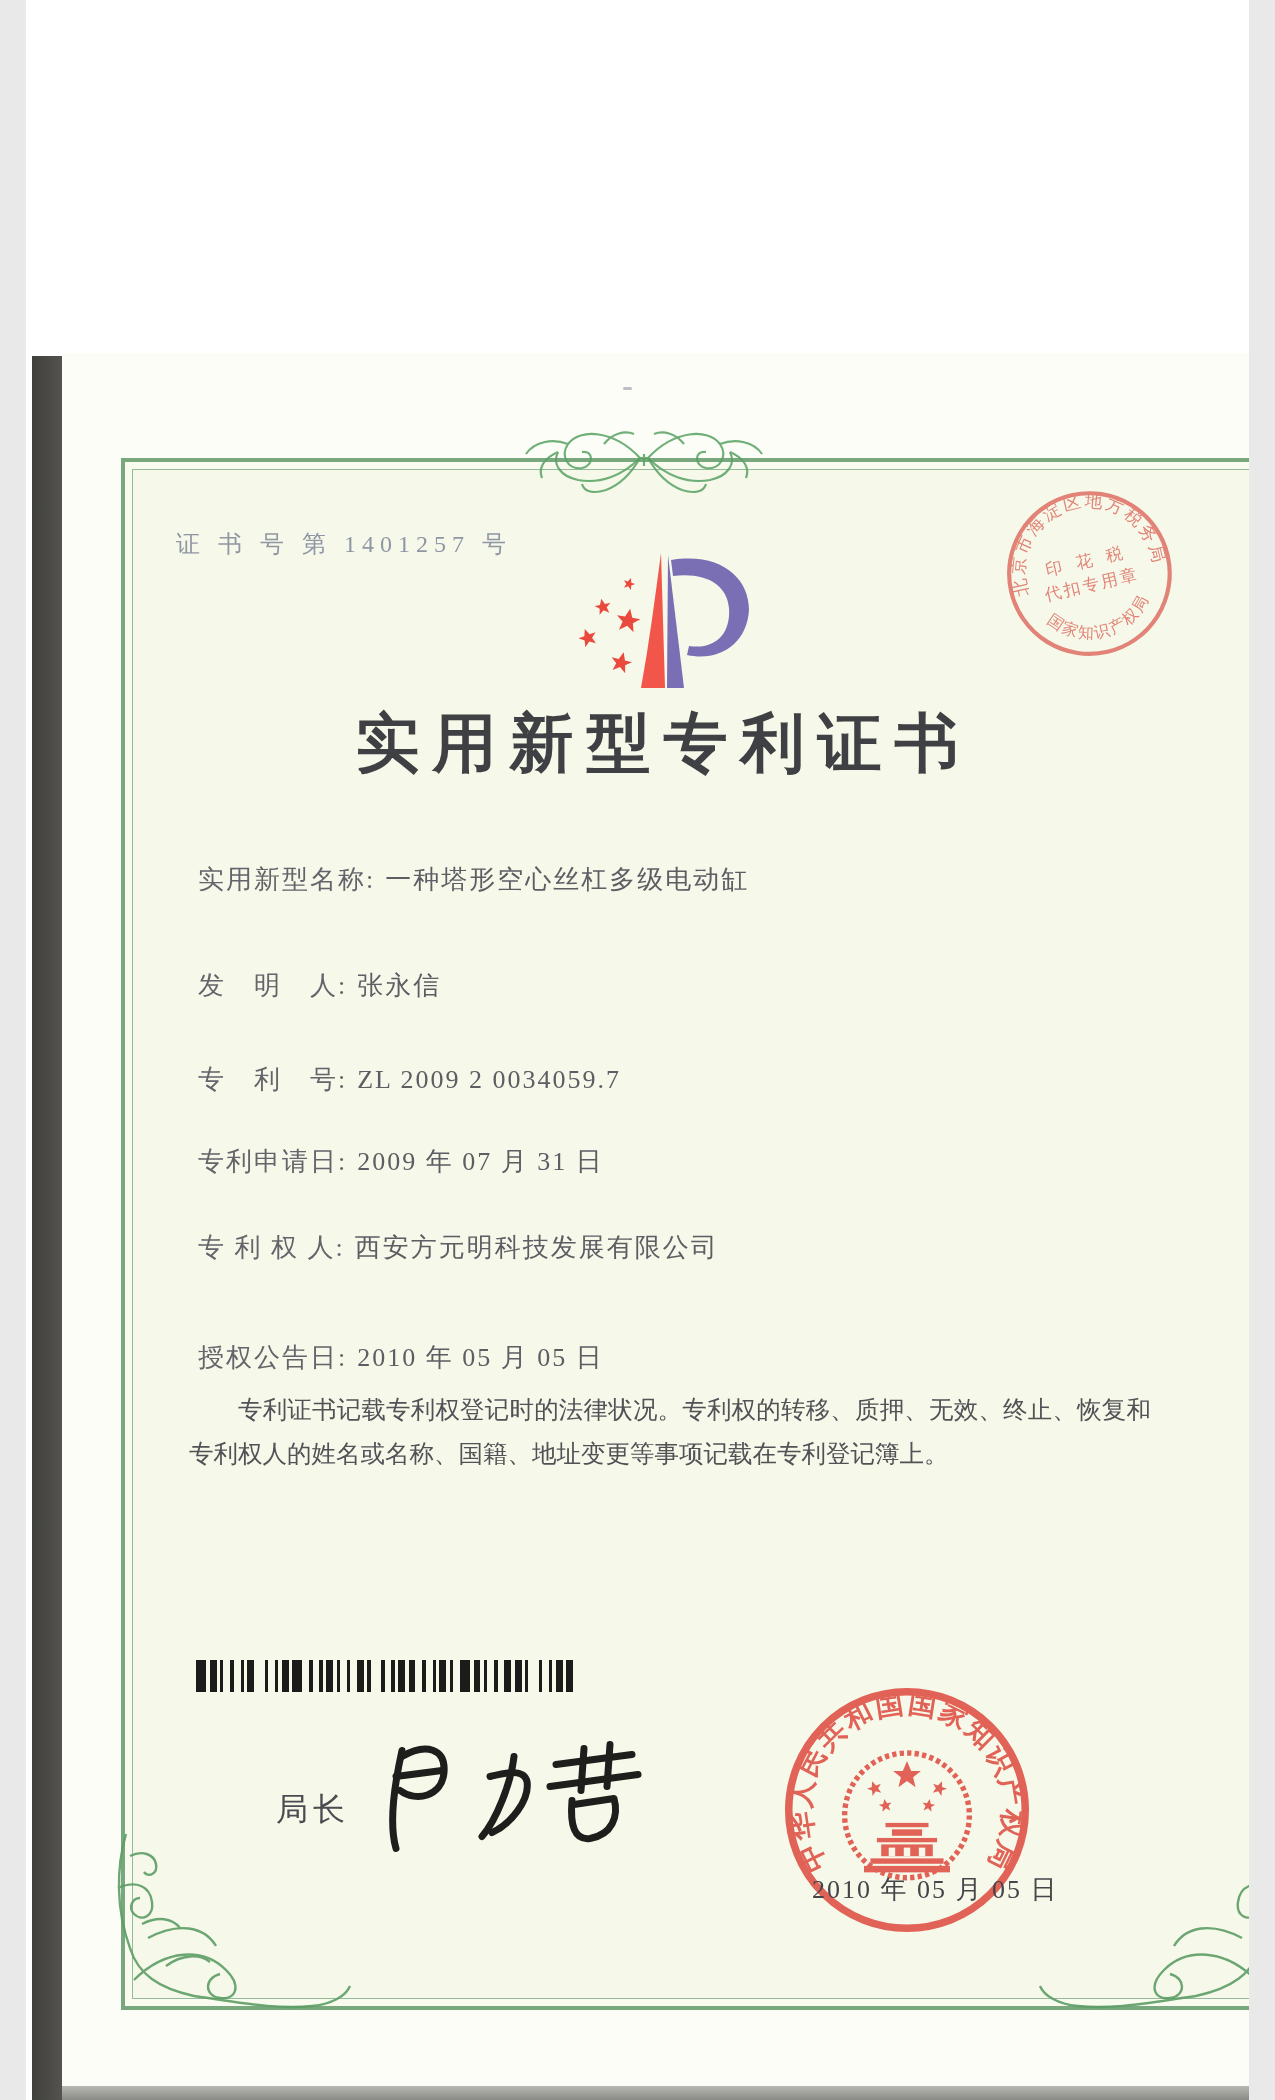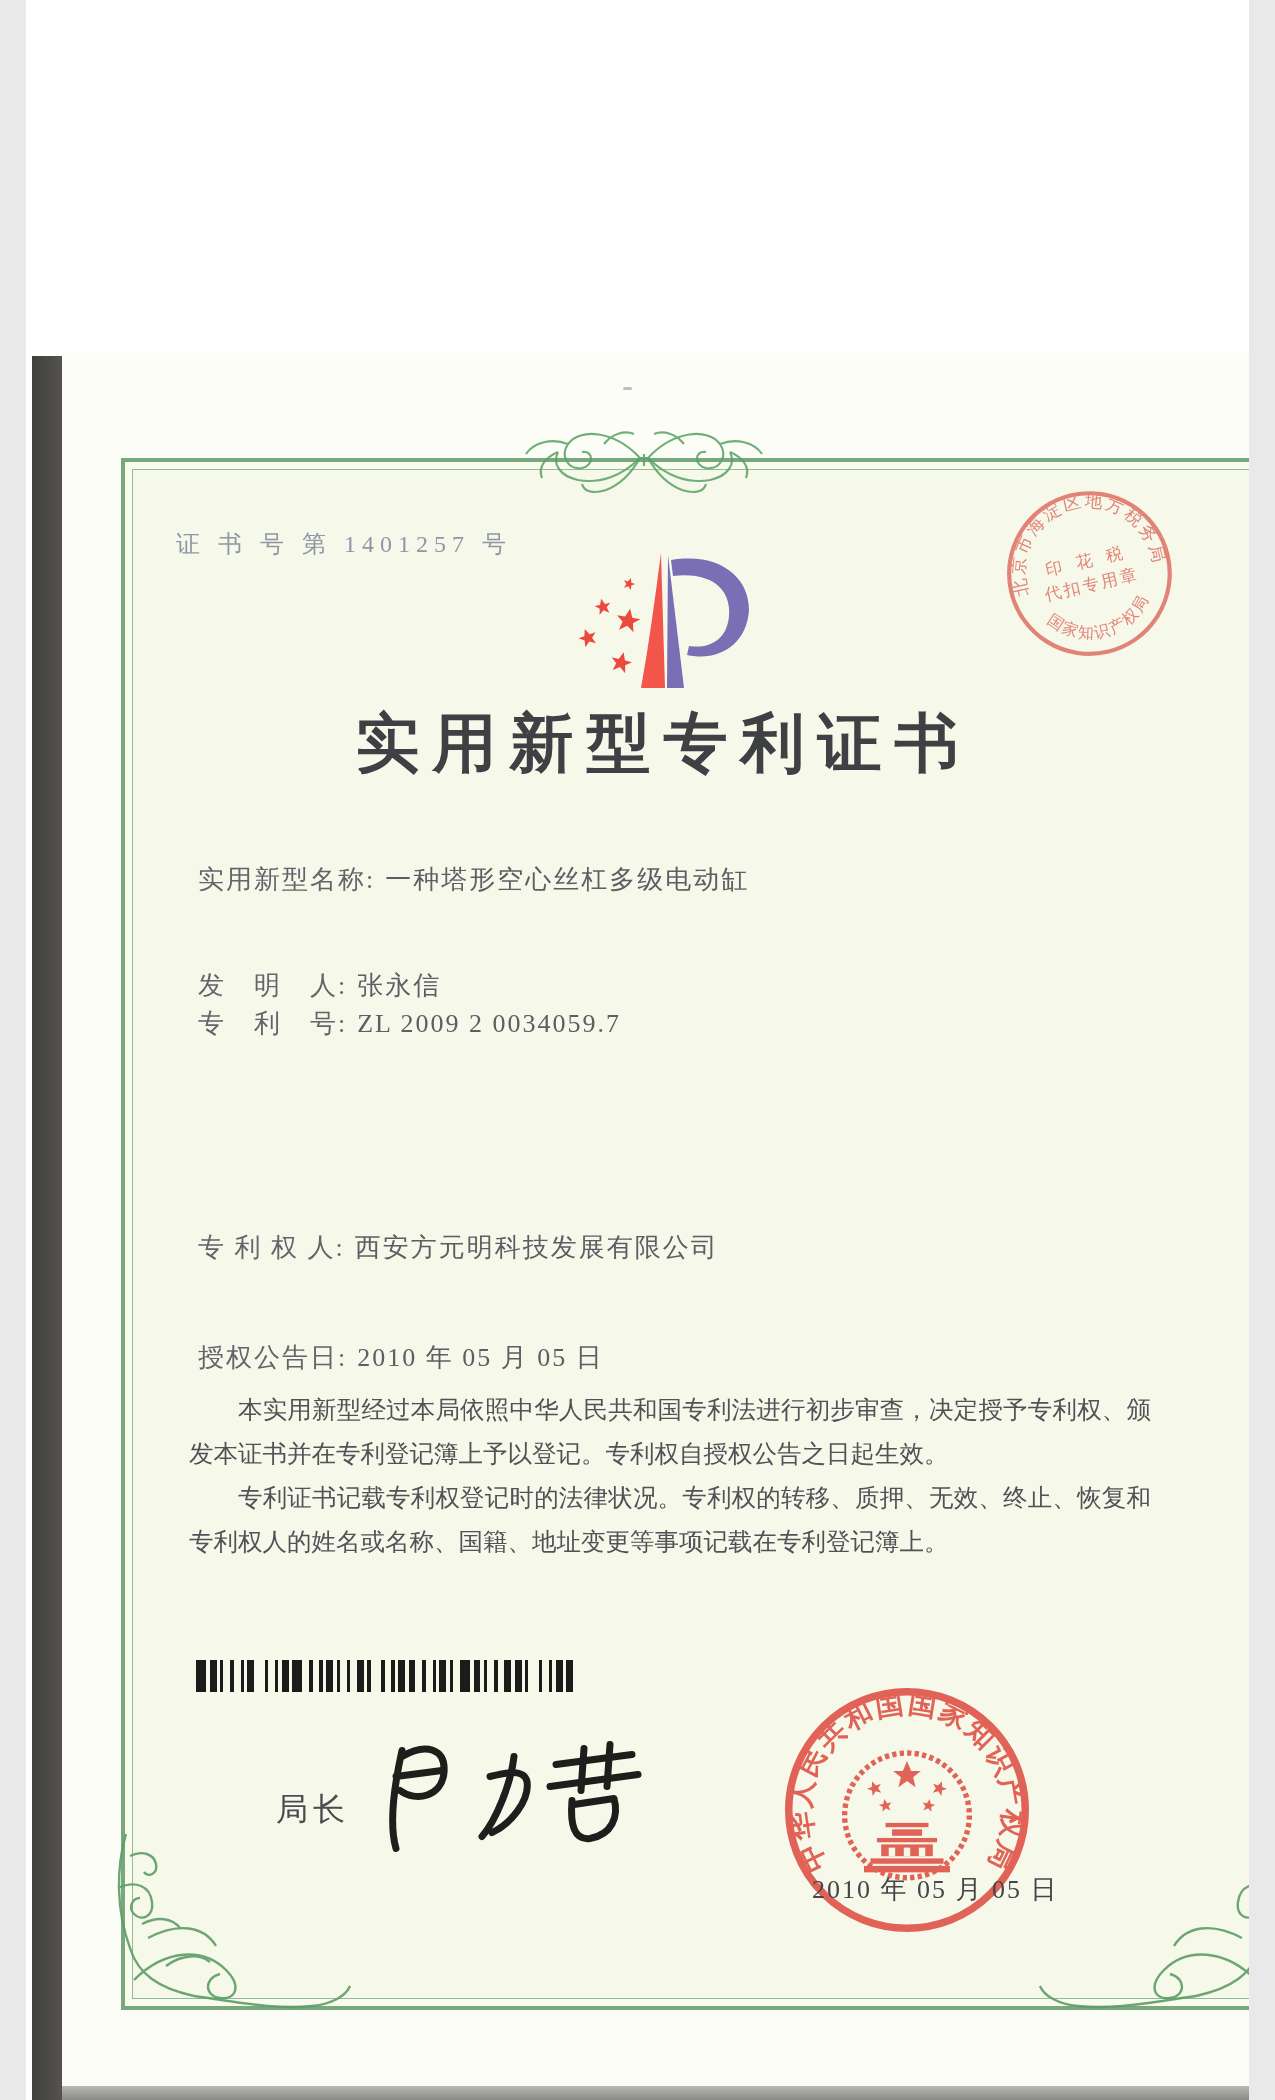--- a/index.html
+++ b/index.html
@@ -129,32 +129,34 @@
       </text>
     </g>
   </svg>
 
   <div class="abs field" style="top:968px;">
     <span>发　明　人:</span><span class="val">张永信</span>
   </div>
   <div class="abs field" style="top:862px;">
     <span>实用新型名称:</span><span class="val">一种塔形空心丝杠多级电动缸</span>
   </div>
-  <div class="abs field" style="top:1006px;">
+  <div class="abs field" style="top:1062px;">
     <span>专　利　号:</span><span class="val">ZL 2009 2 0034059.7</span>
+  </div>
+  <div class="abs field" style="top:1144px;">
+    <span>专利申请日:</span><span class="val">2009 年 07 月 31 日</span>
   </div>
   <div class="abs field" style="top:1230px;">
     <span>专 利 权 人:</span><span class="val">西安方元明科技发展有限公司</span>
   </div>
   <div class="abs field" style="top:1316px;margin-top:24px;">
     <span>授权公告日:</span><span class="val">2010 年 05 月 05 日</span>
   </div>
 
   <div class="abs body-text">
-    <p>本实用新型经过本局依照中华人民共和国专利法进行初步审查，决定授予专利权、颁发本证书并在专利登记簿上予以登记。专利权自授权公告之日起生效。</p>
     <p>专利证书记载专利权登记时的法律状况。专利权的转移、质押、无效、终止、恢复和专利权人的姓名或名称、国籍、地址变更等事项记载在专利登记簿上。</p>
   </div>
 
   <div class="abs barcode" id="barcode">
       <div style="width: 10.3091px; flex: 0 0 auto; background: rgb(27, 27, 25);"></div>
       <div style="width: 3.43636px; flex: 0 0 auto; background: transparent;"></div>
       <div style="width: 6.87273px; flex: 0 0 auto; background: rgb(27, 27, 25);"></div>
       <div style="width: 3.43636px; flex: 0 0 auto; background: transparent;"></div>
       <div style="width: 3.43636px; flex: 0 0 auto; background: rgb(27, 27, 25);"></div>
       <div style="width: 6.87273px; flex: 0 0 auto; background: transparent;"></div>

